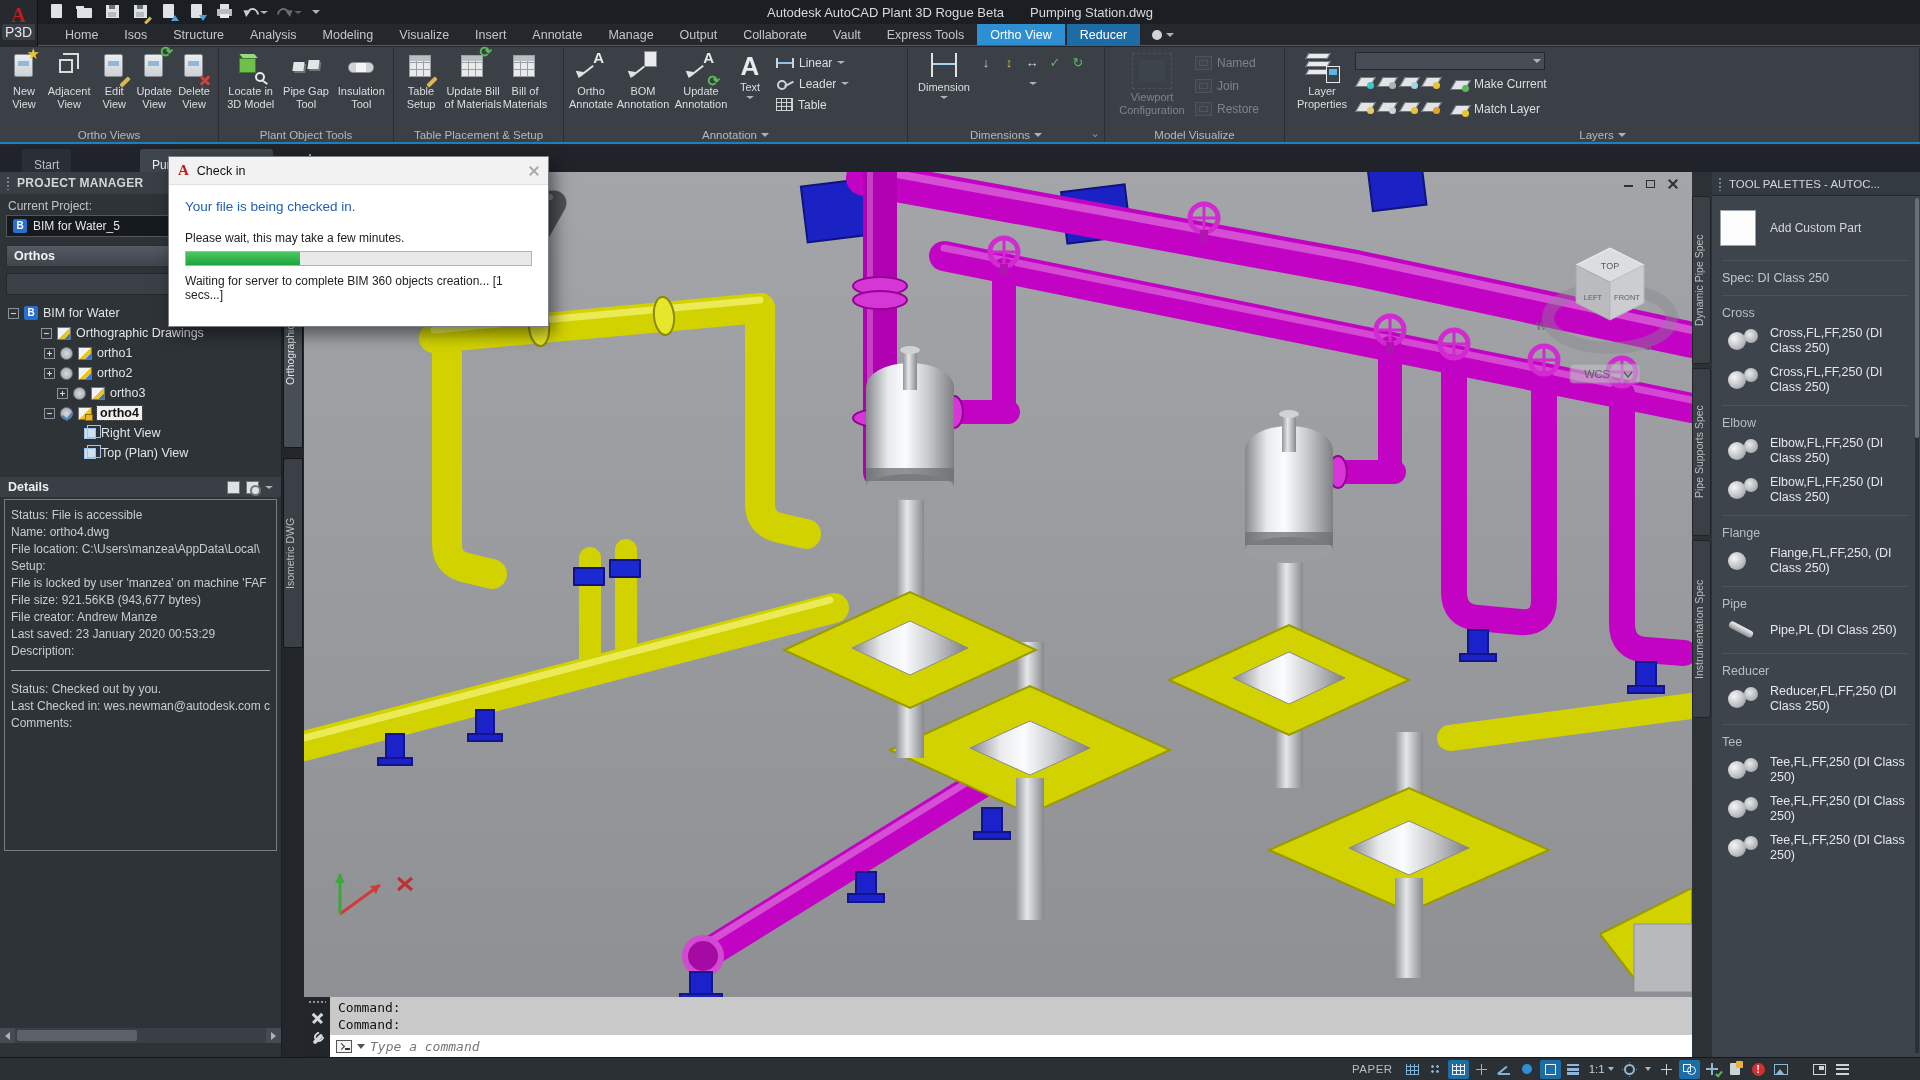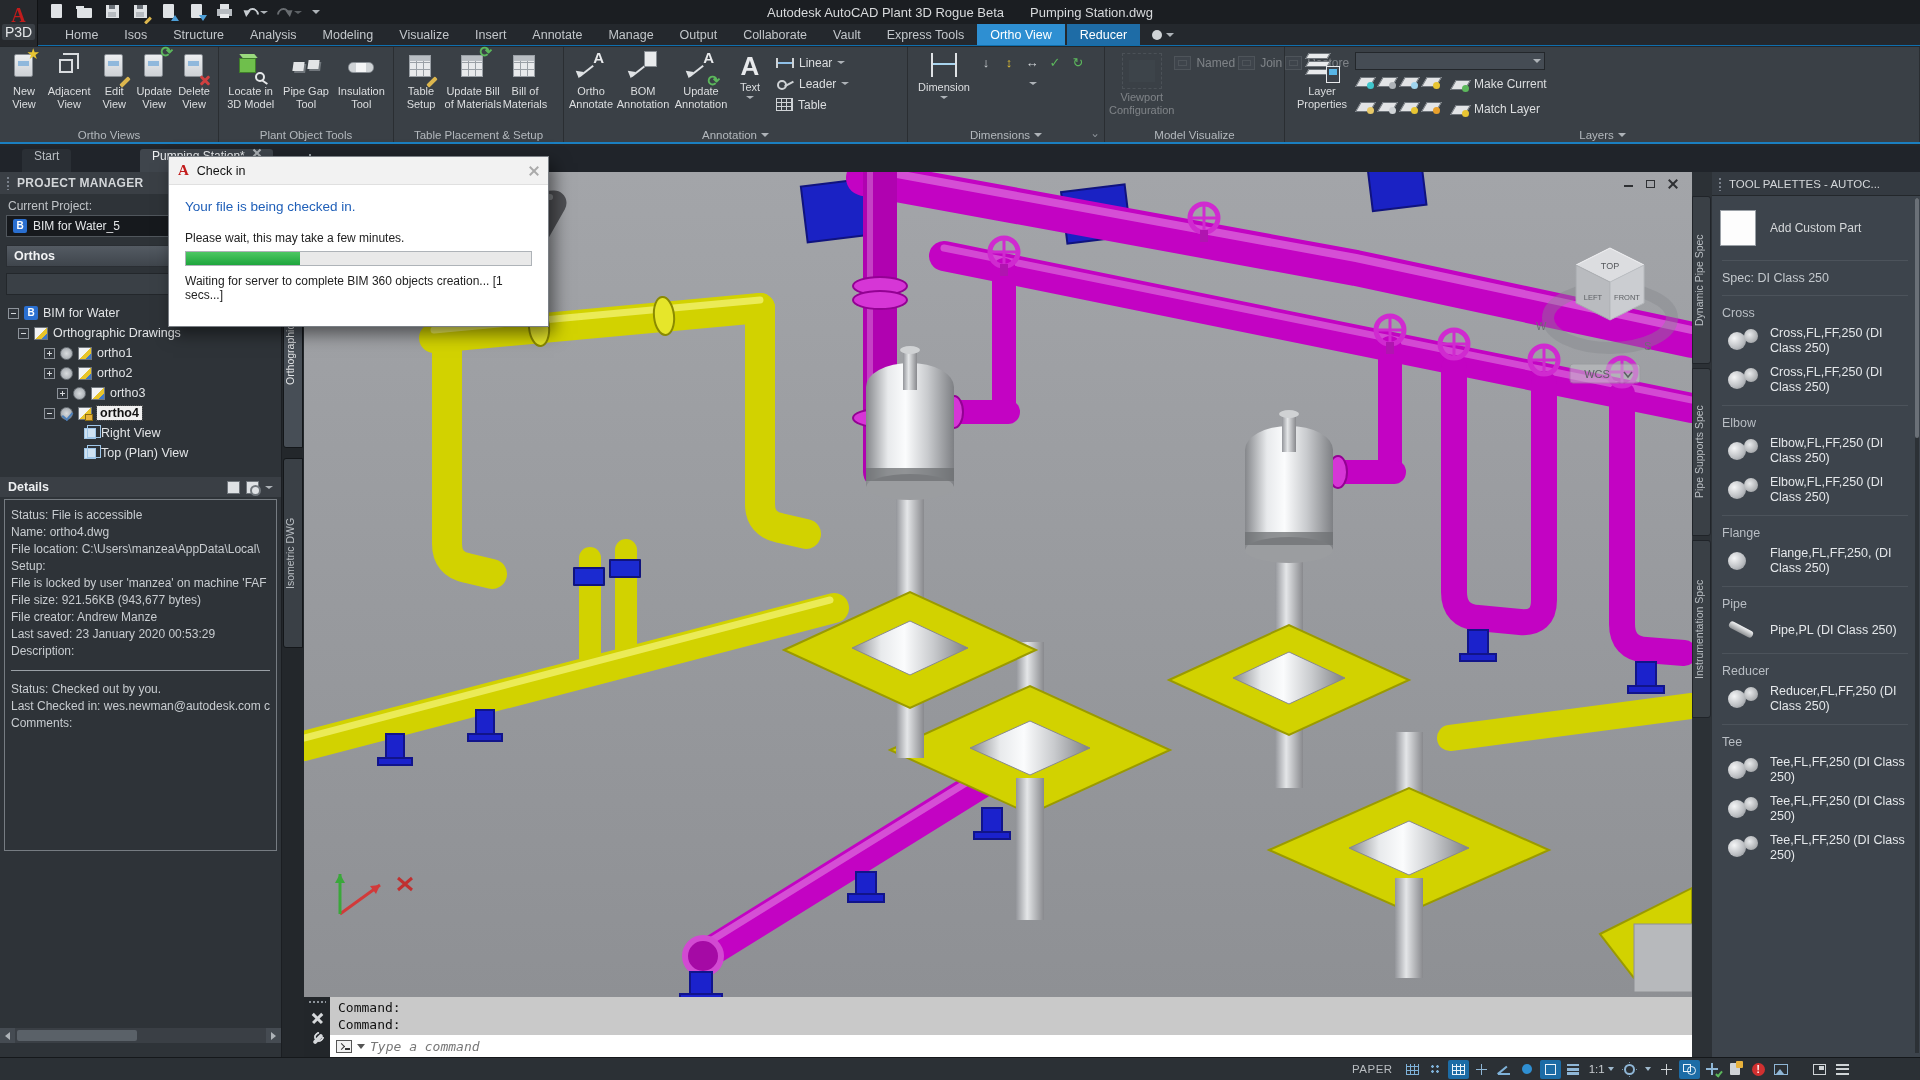--- a/index.html
+++ b/index.html
@@ -119,21 +119,21 @@
   .lprop .pnl { position:absolute; right:0px; bottom:0px; width:14px; height:17px; background:#3c424a; border:1px solid #e8eaec; }
   .lprop .pnl::before { content:''; position:absolute; left:2px; top:2px; width:8px; height:6px; background:#58b6e8; }
   .layer-dd { width:190px; height:18px; background:#454c54; border:1px solid #23272b; display:flex; align-items:center; justify-content:flex-end; padding-right:3px; }
   .lmini { width:19px; height:15px; position:relative; }
   .lmini::before { content:''; position:absolute; left:3px; top:3px; width:13px; height:8px; background:#e2e4e6; transform:skewX(-30deg); border:1px solid #70767c; }
   .lmini .dot { position:absolute; right:0px; bottom:0px; width:7px; height:7px; border-radius:50%; }
   .mrow { display:flex; align-items:center; gap:5px; color:#dcdee0; font-size:12px; height:20px; }
 
   
   .filetabs { position:absolute; left:0; top:146px; width:1920px; height:26px; background:#20242a; }
-  .ftab { position:absolute; top:3px; height:23px; display:flex; align-items:flex-start; gap:8px; padding:0 12px; font-size:12px; color:#b9bec3; background:#2a2f35; border-radius:3px 3px 0 0; }
+  .ftab { position:absolute; top:3px; height:23px; display:flex; align-items:flex-end; gap:8px; padding:0 12px; font-size:12px; color:#b9bec3; background:#2a2f35; border-radius:3px 3px 0 0; }
   .ftab.active { background:#3f454c; color:#eceef0; }
   .tab-x { position:relative; width:8px; height:8px; opacity:.8; }
   .tab-x::before,.tab-x::after { content:''; position:absolute; left:-1px; top:3px; width:10px; height:2px; background:#c8ccd0; }
   .tab-x::before{transform:rotate(45deg);} .tab-x::after{transform:rotate(-45deg);}
   .tab-plus { position:absolute; left:304px; top:8px; width:12px; height:12px; }
   .tab-plus::before { content:''; position:absolute; left:0; top:5px; width:12px; height:2px; background:#9aa0a6; }
   .tab-plus::after { content:''; position:absolute; left:5px; top:0; width:2px; height:12px; background:#9aa0a6; }
 
   
   .pm { position:absolute; left:0; top:172px; width:282px; height:885px; background:#2e3338; border-right:1px solid #1b1e22; }
@@ -520,21 +520,21 @@
           <span class="caret" style="border-top-width:4px"></span>
           <span style="position:absolute;right:4px;bottom:1px;color:#8d939a">⌄</span>
         </div>
     </div>
 
     <div class="panel" style="width:180px">
       <div class="bigbtn grayed" style="width:86px">
         <span class="vpc"></span>
         <span>Viewport Configuration</span>
       </div>
-      <div style="display:flex;gap:3px;padding-top:4px">
+      <div style="display:flex;flex-direction:column;gap:3px;padding-top:4px">
         <div class="mrow grayed">
             <span class="mvp"></span>
             <span>Named</span>
           </div>
         <div class="mrow grayed">
             <span class="mvp"></span>
             <span>Join</span>
           </div>
         <div class="mrow grayed">
             <span class="mvp"></span>
@@ -639,21 +639,21 @@
     <div class="search-row">
       <input placeholder="Search" style="">
       <span class="magsm"></span>
     </div>
     <div class="tree">
       <div class="trow">
         <span class="exp"></span>
         <span class="bico">B</span>
         <span>BIM for Water</span>
       </div>
-      <div class="trow" style="padding-left:18px">
+      <div class="trow" style="padding-left:41px">
         <span class="exp"></span>
         <span class="dwg"></span>
         <span>Orthographic Drawings</span>
       </div>
       <div class="trow" style="padding-left:44px">
         <span class="exp plus"></span>
         <span class="radio"></span>
         <span class="dwg"></span>
         <span>ortho1</span>
       </div>

